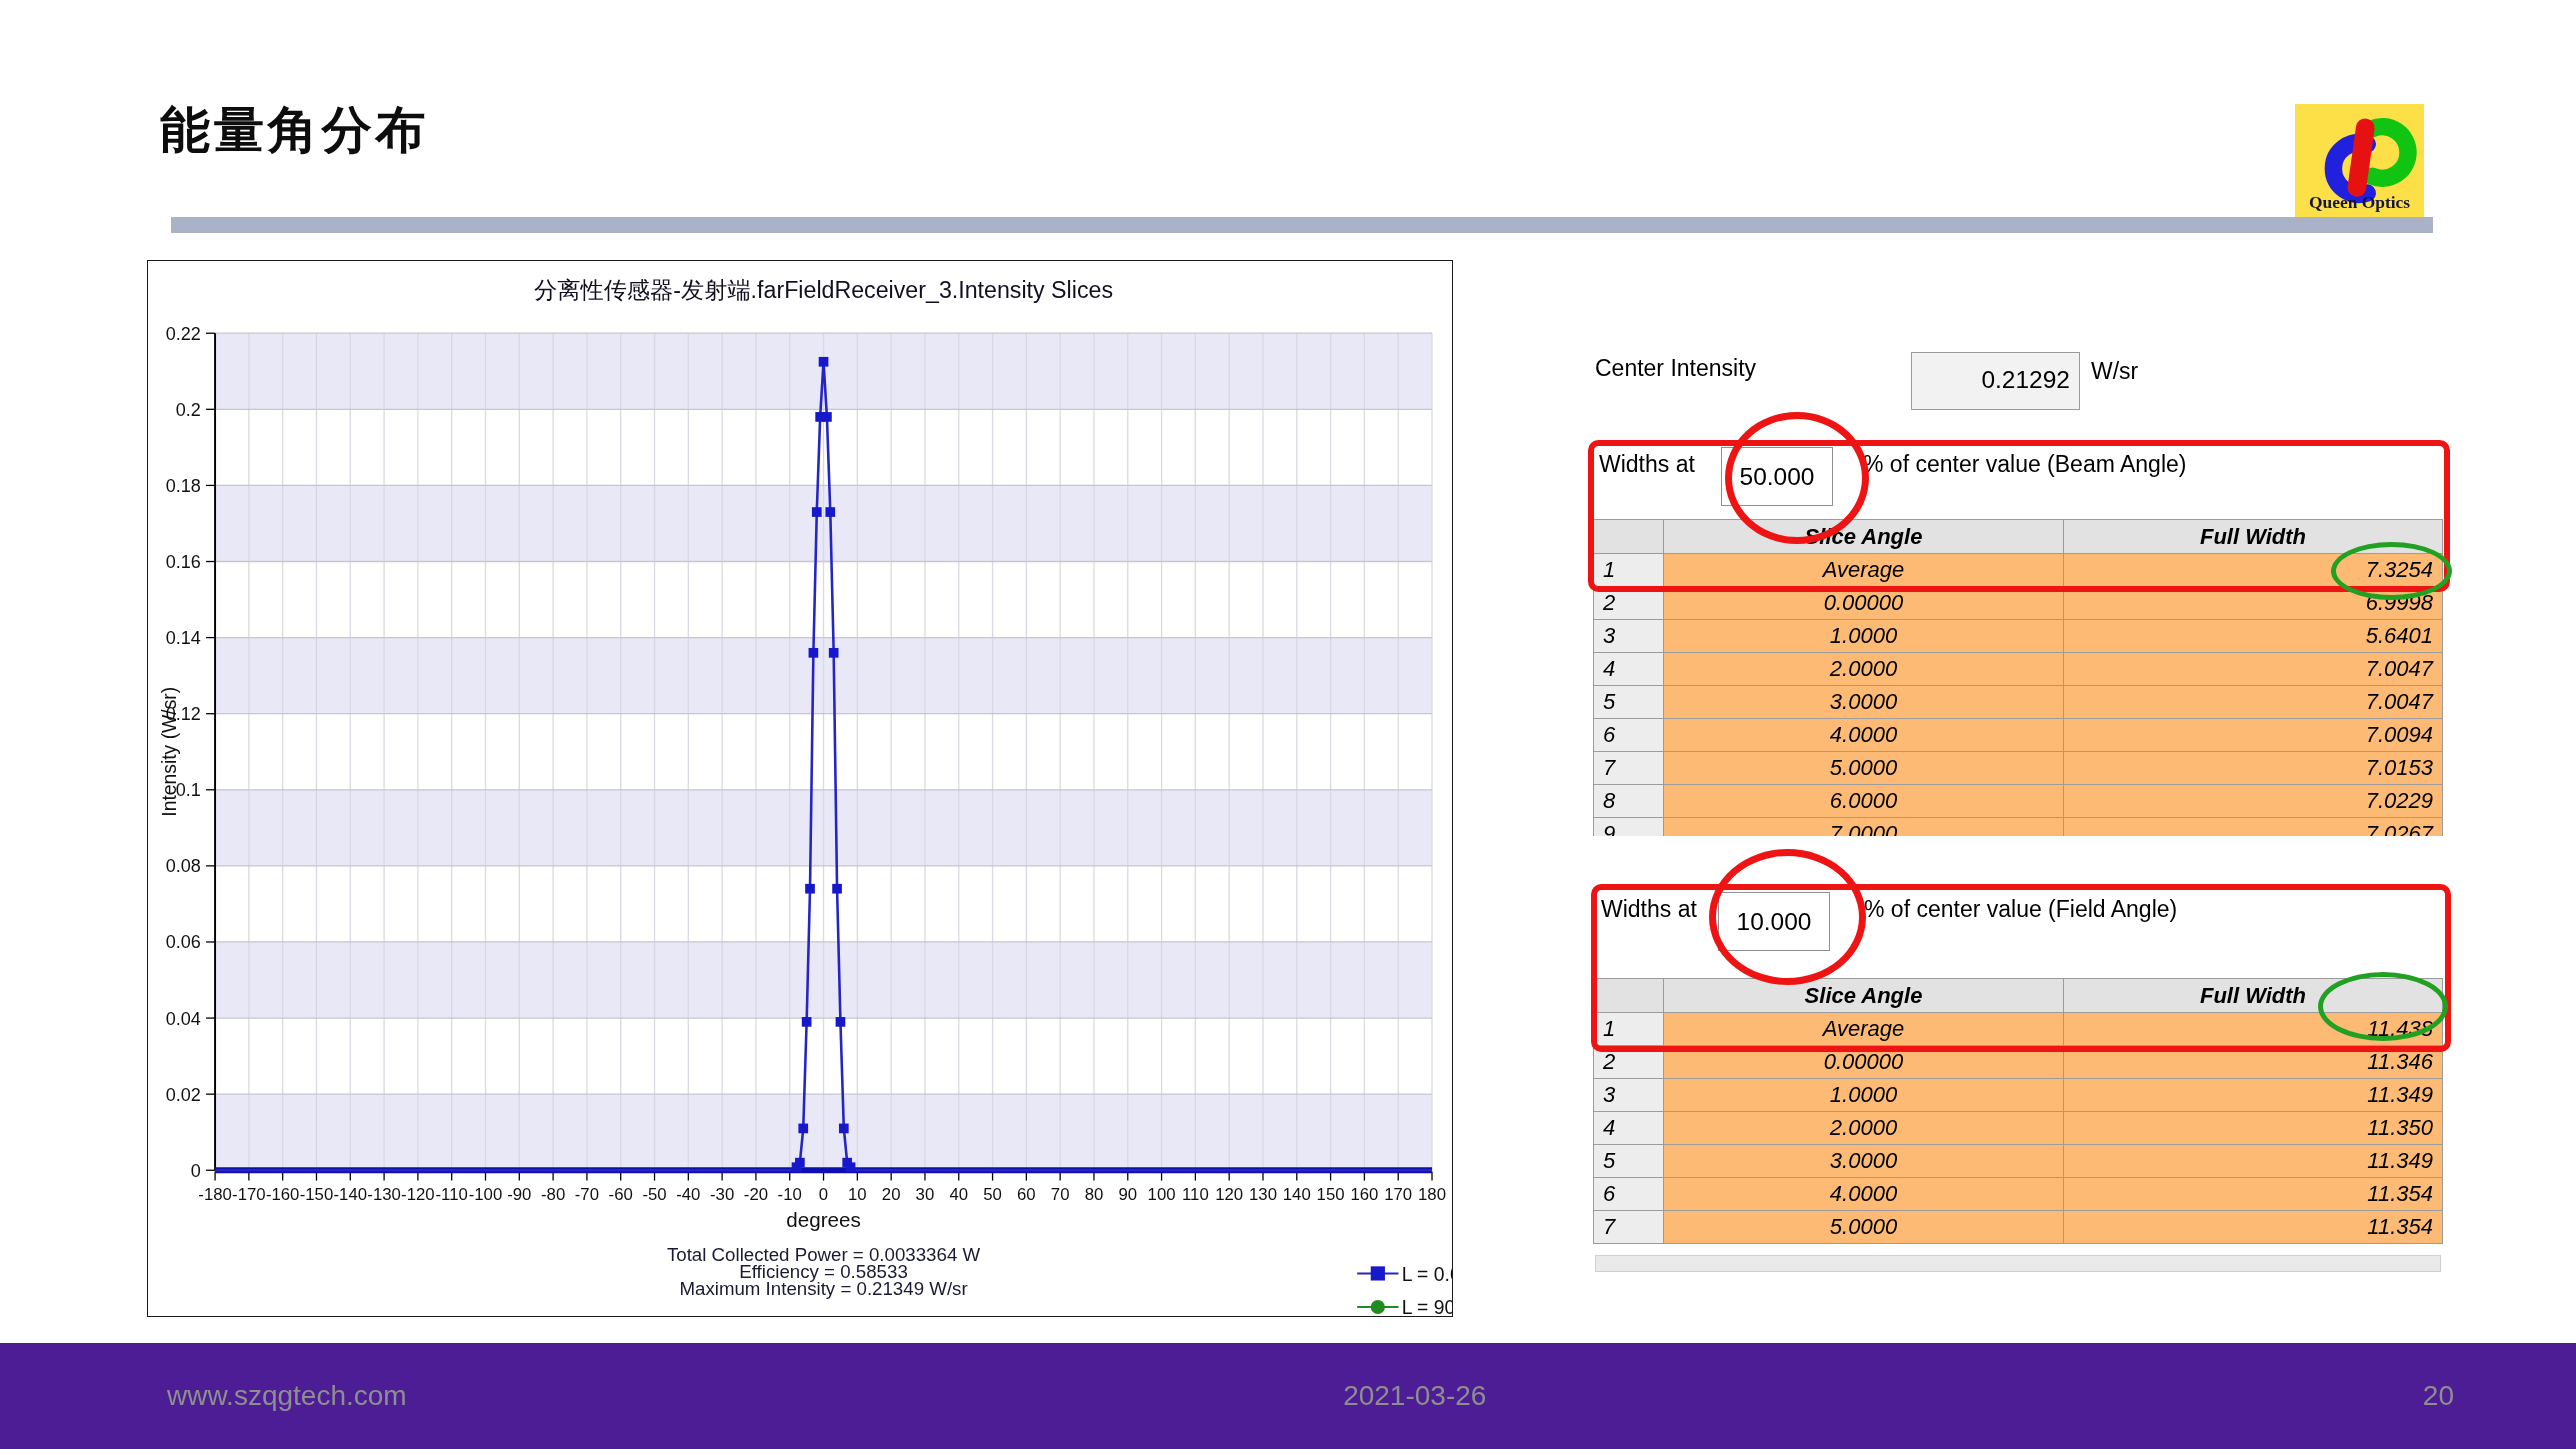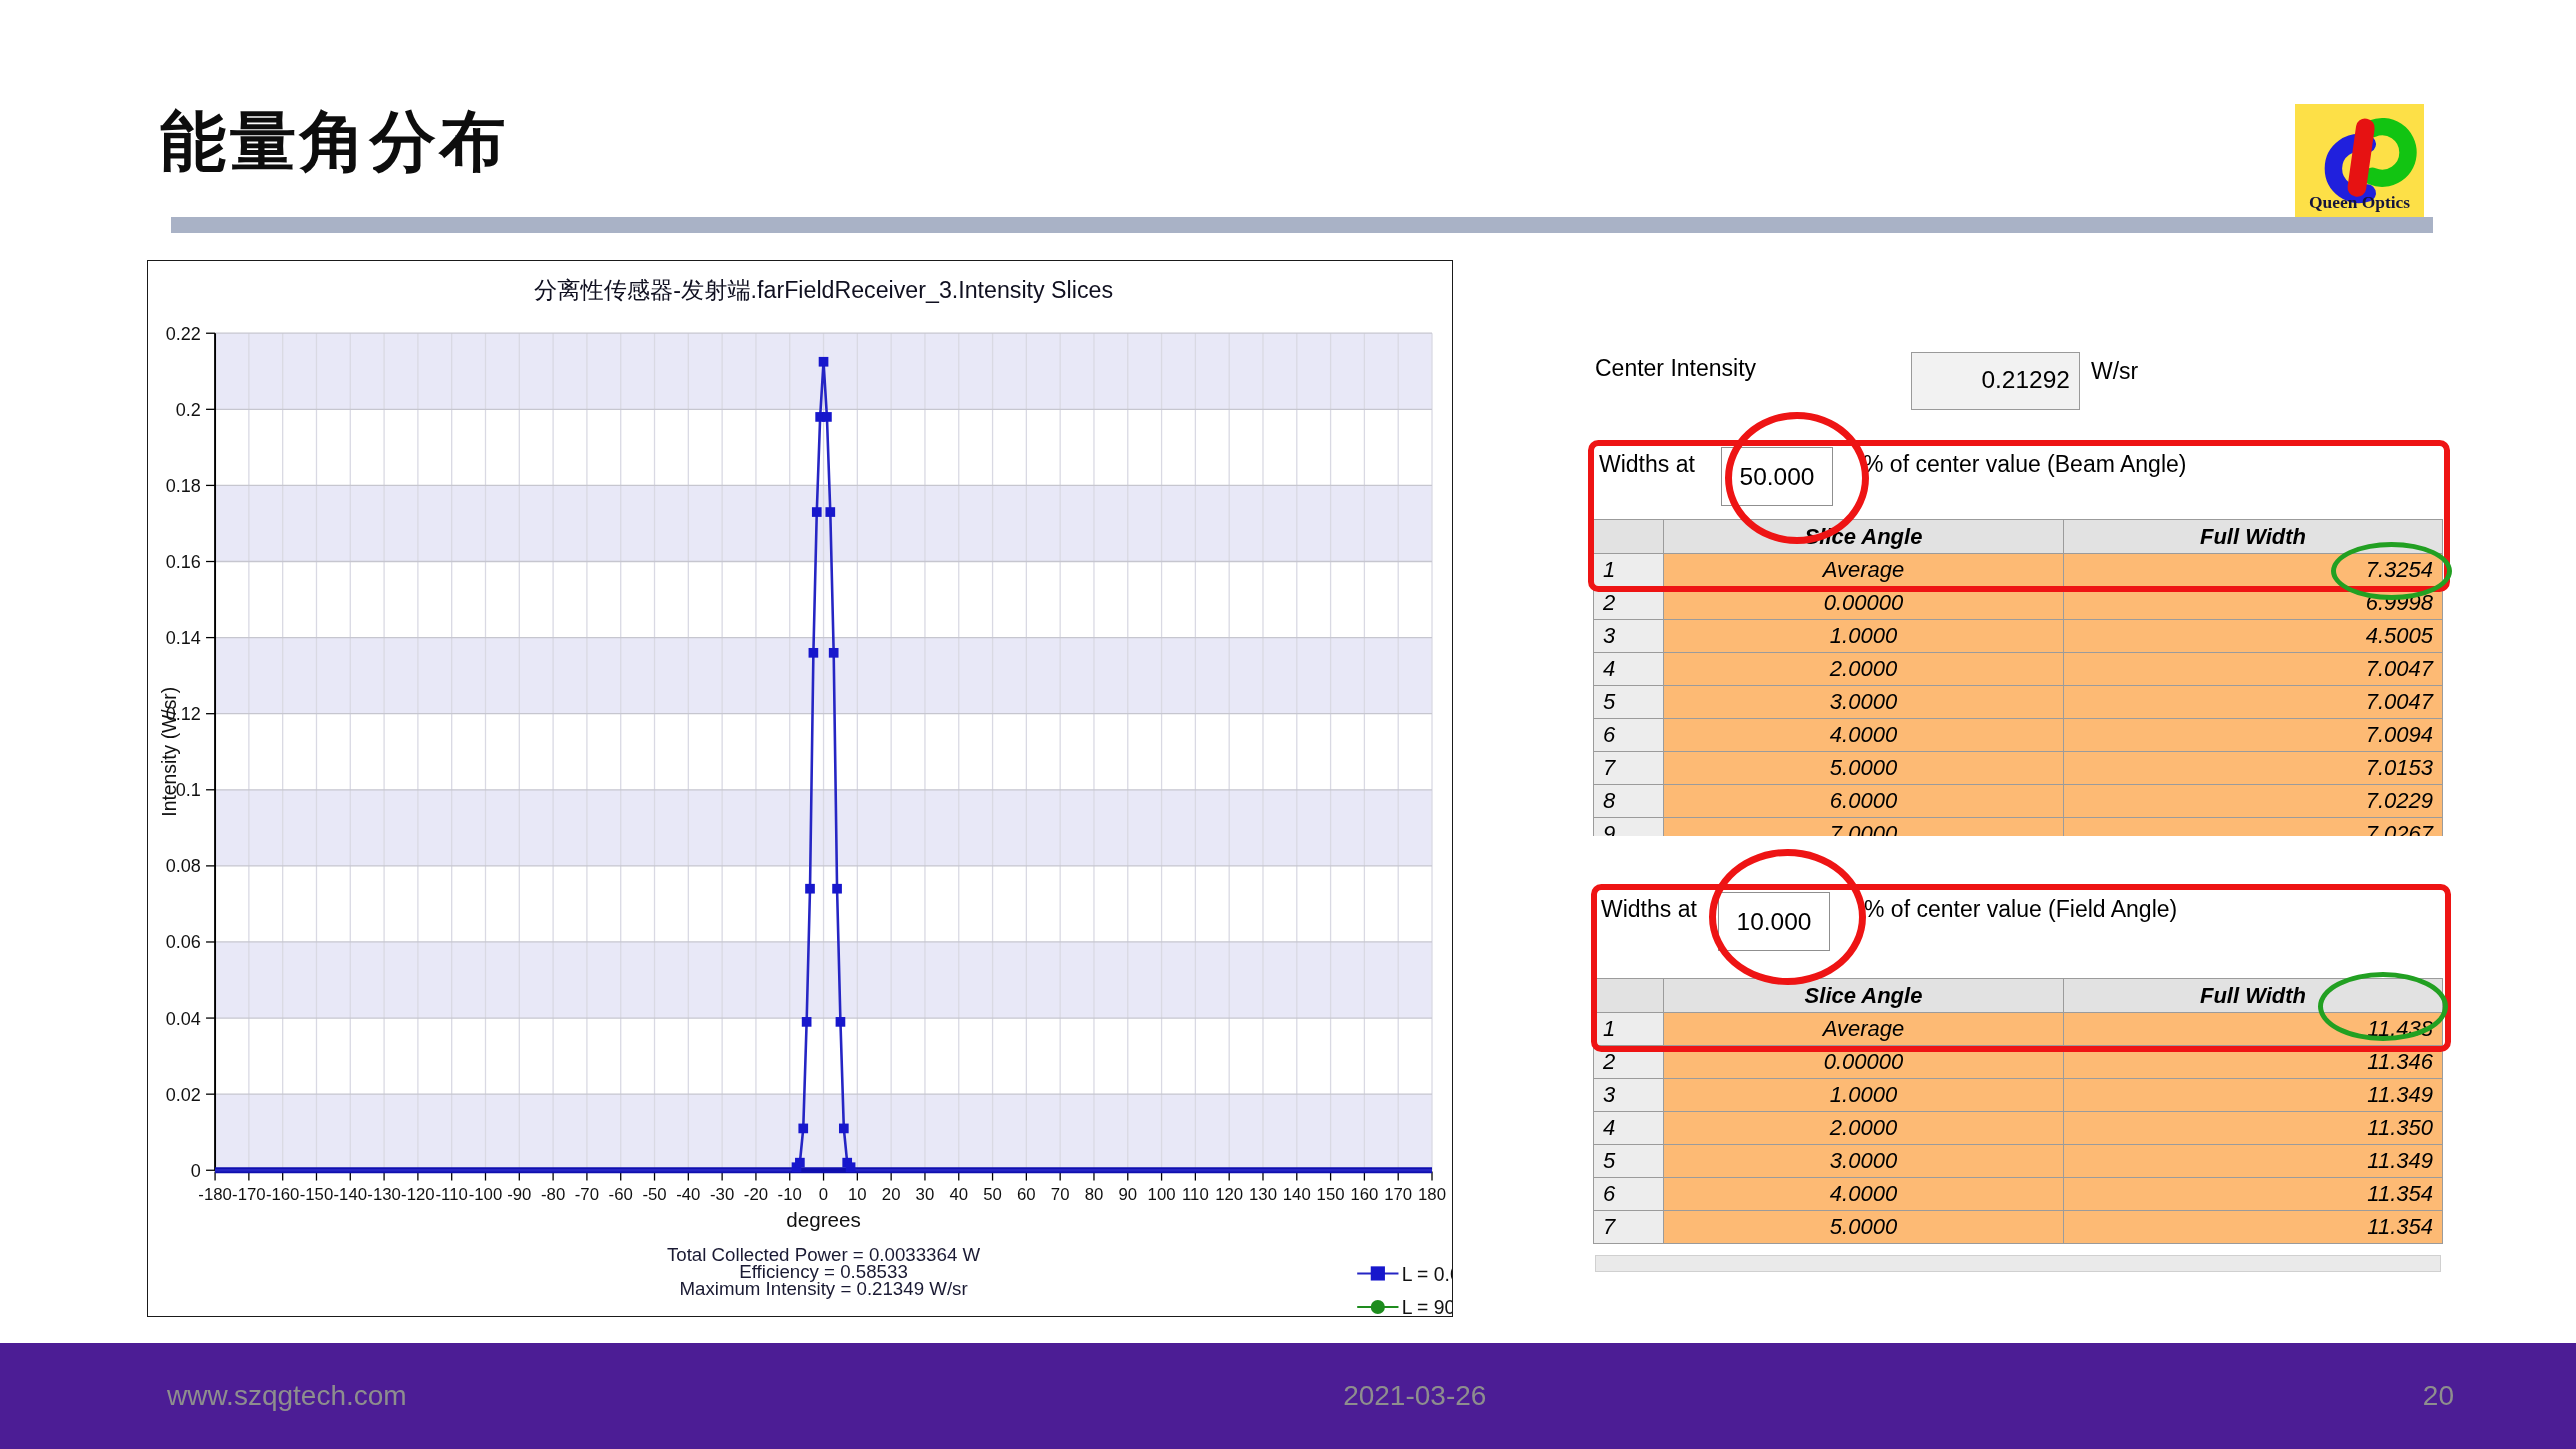--- a/index.html
+++ b/index.html
@@ -1,21 +1,21 @@
 <!DOCTYPE html>
 <html style="font-size:10.3px"><head>
 <meta charset="utf-8">
 <style>
   html,body{margin:0;padding:0;background:#ffffff;}
   #slide{position:relative;width:2576px;height:1449px;background:#ffffff;overflow:hidden;
          font-family:"Liberation Sans", sans-serif;color:#000;}
   .abs{position:absolute;}
 
   
-  #slide-title{left:160px;top:97px;font-size:66px;font-weight:800;letter-spacing:3.9px;color:#0d0d0d;}
+  #slide-title{left:160px;top:97px;font-size:50px;font-weight:800;letter-spacing:3.9px;color:#0d0d0d;}
   #title-divider{left:171px;top:217px;width:2262px;height:16px;background:#a9b2c6;}
   #logo-box{left:2295px;top:104px;width:129px;height:113px;background:#fde047;}
 
   
   #chart-panel{left:147px;top:260px;width:1306px;height:1057px;border:1.9px solid #1a1a1a;
                background:#ffffff;box-sizing:border-box;}
   #chart-svg{display:block;width:100%;height:100%;}
 
   
   .lbl{font-size:23px;white-space:nowrap;}
@@ -305,21 +305,21 @@
             <td class="c-num">7.3254</td>
           </tr>
           <tr>
             <td class="c-idx">2</td>
             <td class="c-slice">0.00000</td>
             <td class="c-num">6.9998</td>
           </tr>
           <tr>
             <td class="c-idx">3</td>
             <td class="c-slice">1.0000</td>
-            <td class="c-num">4.5005</td>
+            <td class="c-num">5.6401</td>
           </tr>
           <tr>
             <td class="c-idx">4</td>
             <td class="c-slice">2.0000</td>
             <td class="c-num">7.0047</td>
           </tr>
           <tr>
             <td class="c-idx">5</td>
             <td class="c-slice">3.0000</td>
             <td class="c-num">7.0047</td>

